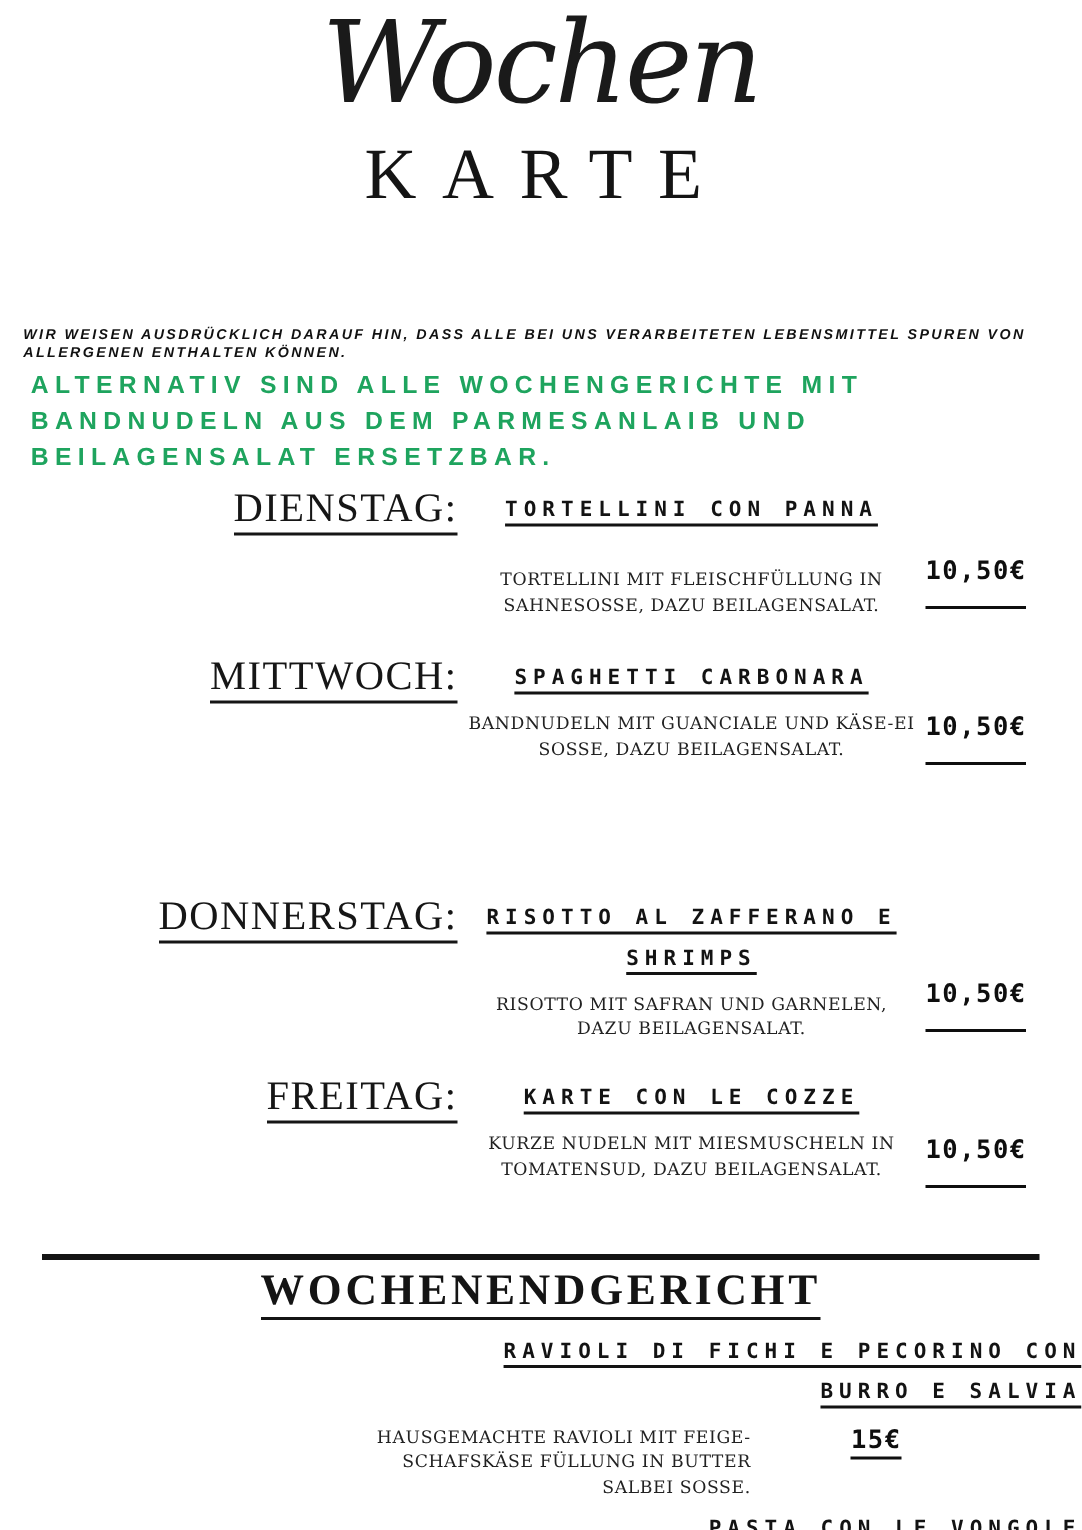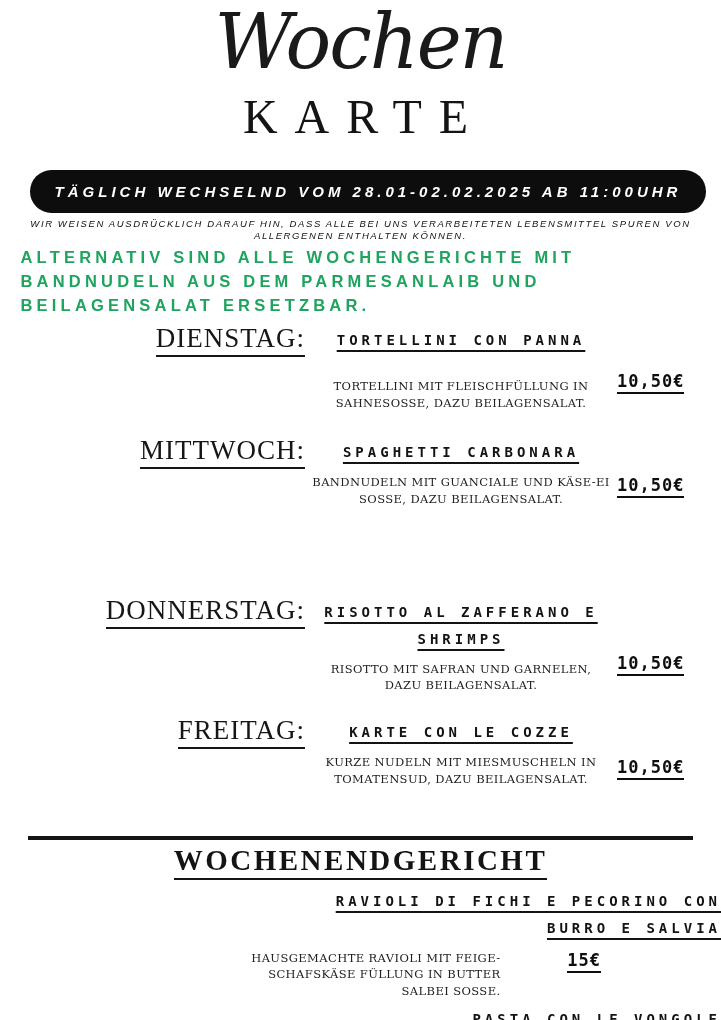--- a/index.html
+++ b/index.html
@@ -42,22 +42,21 @@
   .banner-text {
     color: #ffffff;
     font-style: italic; font-weight: 700;
     font-size: 15px; letter-spacing: 4px;
     white-space: nowrap;
   }
 
   
   .allergen-note {
     margin: 5px auto 0; width: 690px;
-    text-align: center;
-    font-style: italic; font-weight: 400;
+    font-style: italic; font-weight: 700;
     font-size: 9.5px; letter-spacing: 1.6px; line-height: 1.3;
     color: #111111;
   }
   .alt-note {
     margin: 3px auto 0; width: 680px;
     text-align: left;
     font-weight: 700;
     font-size: 16.5px; letter-spacing: 4.2px; line-height: 1.45;
     color: #1ea45e;
   }
@@ -106,21 +105,21 @@
   .row-dienstag   .price-cell { padding-top: 52px; }
   .row-mittwoch   .price-cell { padding-top: 44px; }
   .row-donnerstag .price-cell { padding-top: 62px; }
   .row-freitag    .price-cell { padding-top: 46px; }
   .price {
     display: inline-block;
     font-family: "DejaVu Sans Mono", monospace;
     font-weight: 700; font-size: 17px; letter-spacing: 1px;
     color: #0e0e0e;
     border-bottom: 2.5px solid #0e0e0e;
-    padding-bottom: 1px;
+    padding-bottom: 13px;
     white-space: nowrap;
   }
 
   
   .weekend-divider {
     margin: 0 28px;
     border-top: 4px solid #141414;
   }
   .weekend-heading-wrap { text-align: center; margin-top: 4px; }
   .weekend-heading {
@@ -148,23 +147,20 @@
   .weekend-dish-2 .weekend-price { top: 40px; }
 </style>
 </head>
 <body>
 
 <div class="page">
 
   <div class="header">
     <div class="script-title">Wochen</div>
     <div class="main-title">KARTE</div>
-    <div class="banner">
-      <span class="banner-text">TÄGLICH WECHSELND VOM 28.01-02.02.2025 AB 11:00UHR</span>
-    </div>
   </div>
 
   <div class="allergen-note">WIR WEISEN AUSDRÜCKLICH DARAUF HIN, DASS ALLE BEI UNS VERARBEITETEN LEBENSMITTEL SPUREN VON ALLERGENEN ENTHALTEN KÖNNEN.</div>
   <div class="alt-note">ALTERNATIV SIND ALLE WOCHENGERICHTE MIT BANDNUDELN AUS DEM PARMESANLAIB UND BEILAGENSALAT ERSETZBAR.</div>
 
   <div class="week-rows">
 
     <div class="day-row row-dienstag">
       <div class="day-cell">
         <span class="day-name">DIENSTAG:</span>

